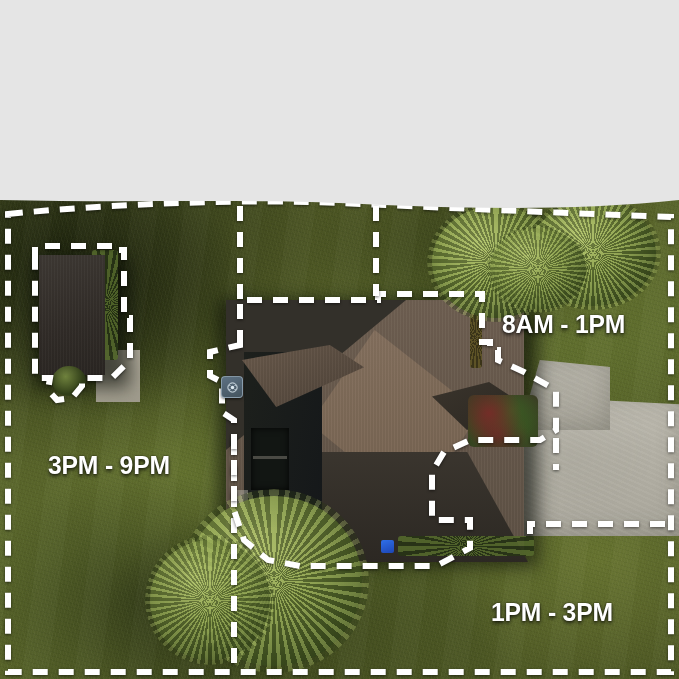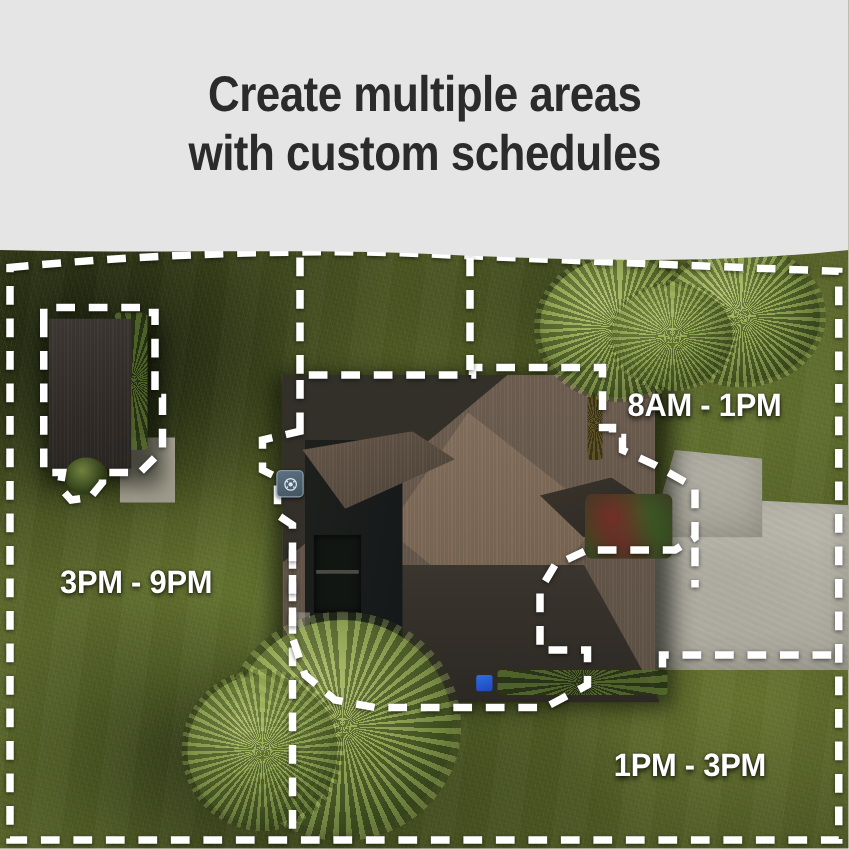--- a/index.html
+++ b/index.html
@@ -429,20 +429,14 @@
   <div class="zone-label" style="left:502px; top:309px;">8AM - 1PM</div>
 
   <div class="zone-label" style="left:48px; top:450px;">3PM - 9PM</div>
 
   <div class="zone-label" style="left:491px; top:597px;">1PM - 3PM</div>
 
   <svg class="header-curve" width="679" height="220" viewBox="0 0 679 220" style="position:absolute;left:0;top:0;">
     <path d="M0,0 L679,0 L679,200 C560,213 430,207 339,203 C250,199 120,203 0,200 Z" fill="#e5e5e5"></path>
   </svg>
 
-  <div class="header-inner">
-    <h1 class="headline">
-      <span>Create multiple areas</span>
-      <span class="l2">with custom schedules</span>
-    </h1>
-  </div>
 
 </div>
 
 </body></html>

